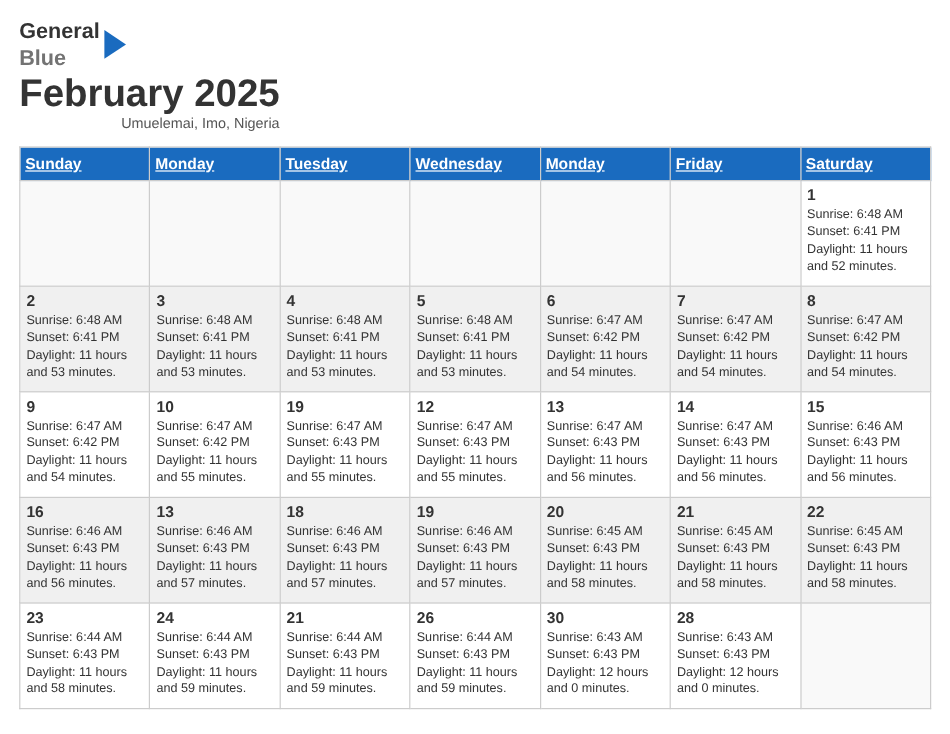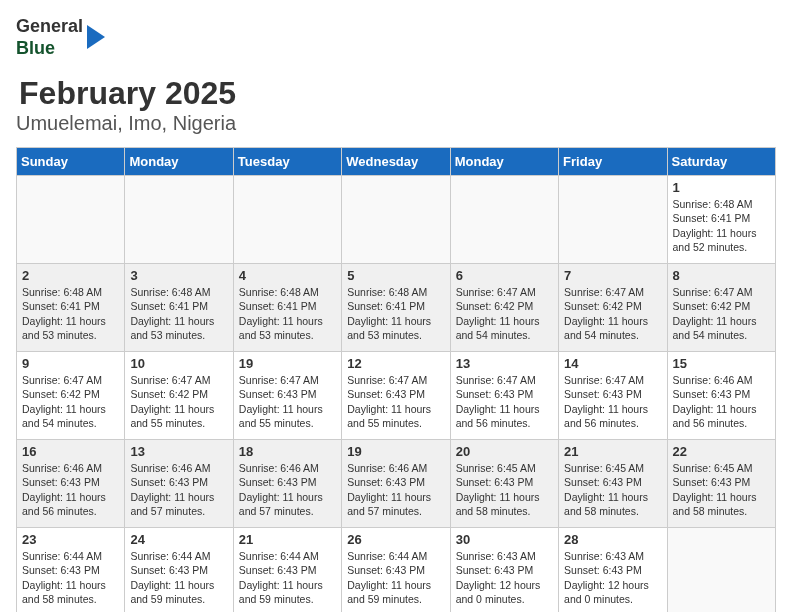--- a/index.html
+++ b/index.html
@@ -22,32 +22,33 @@
       align-items: center;
       gap: 4px;
     }
     .logo-arrow {
       width: 0; height: 0;
       border-top: 12px solid transparent;
       border-bottom: 12px solid transparent;
       border-left: 18px solid #1a6bbf;
       margin-top: -2px;
     }
-    .title-block { text-align: right; margin-top: 16px; }
+    .title-block { text-align: right; }
     .title-block h1 { font-size: 32px; color: #333; font-weight: bold; }
-    .title-block h2 { font-size: 20px; color: #555; font-weight: normal; }
+    .title-block h2 { font-size: 12px; color: #555; font-weight: normal; }
 
     .calendar { width: 100%; border-collapse: collapse; }
     .calendar th {
       background: #1a6bbf;
       color: #fff;
       font-size: 13px;
       padding: 6px 4px;
       text-align: left;
       border: 1px solid #ccc;
+      text-decoration: underline;
     }
     .calendar td {
       border: 1px solid #ccc;
       vertical-align: top;
       padding: 4px 5px;
       width: calc(100% / 7);
       height: 88px;
       font-size: 11px;
       color: #333;
       background: #fff;
@@ -58,21 +59,21 @@
     .row-shade td { background: #f0f0f0; }
   </style>
 </head>
 <body>
 
 <div class="header">
   <div class="logo">
     <div>
       <div style="font-size:18px;font-weight:bold;color:#333;line-height:1.2;">
         <span>General</span><br>
-        <span style="color:#14532d;">Blue</span>
+        <span style="color:#737373;">Blue</span>
       </div>
     </div>
     <div class="logo-arrow"></div>
   </div>
   <div class="title-block">
     <h1>February 2025</h1>
     <h2>Umuelemai, Imo, Nigeria</h2>
   </div>
 </div>
 

